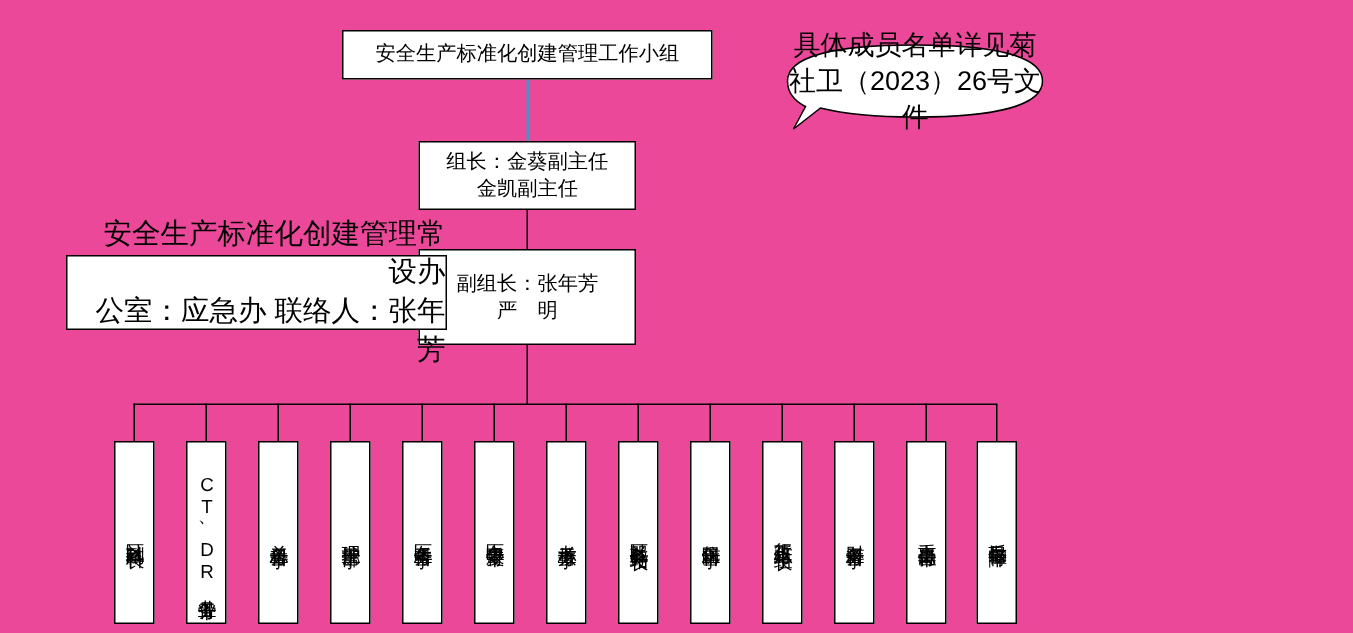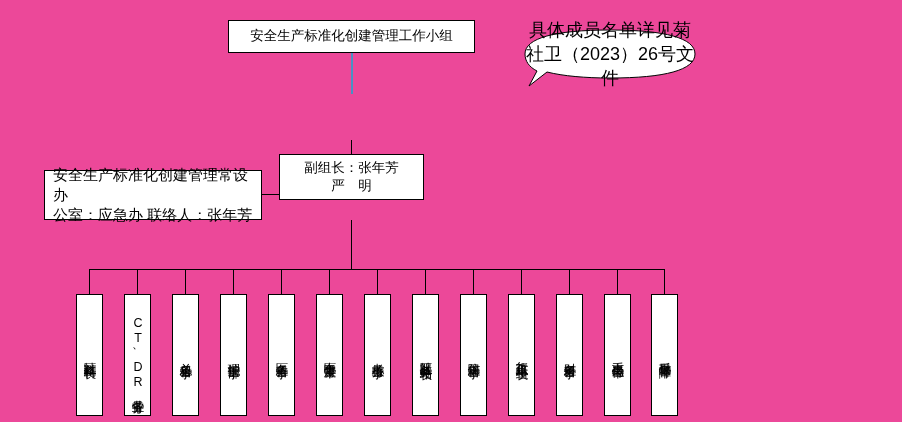--- a/index.html
+++ b/index.html
@@ -65,34 +65,34 @@
   }
   #leader-box {
     left: 279px;
     top: 94px;
     width: 145px;
     height: 46px;
     font-size: 13.5px;
   }
   #deputy-box {
     left: 279px;
-    top: 154px;
+    top: 166px;
     width: 145px;
-    height: 46px;
+    height: 64px;
     font-size: 13.5px;
   }
   #office-box {
     left: 44px;
     top: 170px;
-    width: 218px;
+    width: 254px;
     height: 50px;
-    font-size: 15px;
+    font-size: 19px;
     justify-content: flex-start;
     padding-left: 8px;
-    text-align: left;
+    text-align: right;
   }
   .callout {
     position: absolute;
     left: 515px;
     top: 28px;
     width: 190px;
     height: 52px;
     z-index: 3;
   }
   .callout .ctext {
@@ -115,20 +115,22 @@
 </style>
 </head>
 <body>
 
 <div id="canvas">
 
   <div class="box" id="top-box">安全生产标准化创建管理工作小组</div>
 
   <div class="line blue" style="left:351px; top:53px; width:2px; height:41px;"></div>
 
+  <div class="box" id="leader-box">组长：金葵副主任
+金凯副主任</div>
 
   <div class="line" style="left:351px; top:140px; width:1px; height:30px;"></div>
 
   <div class="box" id="deputy-box">副组长：张年芳
 严　明</div>
 
   <div class="box" id="office-box">安全生产标准化创建管理常设办
 公室：应急办  联络人：张年芳</div>
 
   <div class="line" style="left:262px; top:194px; width:17px; height:1px;"></div>

